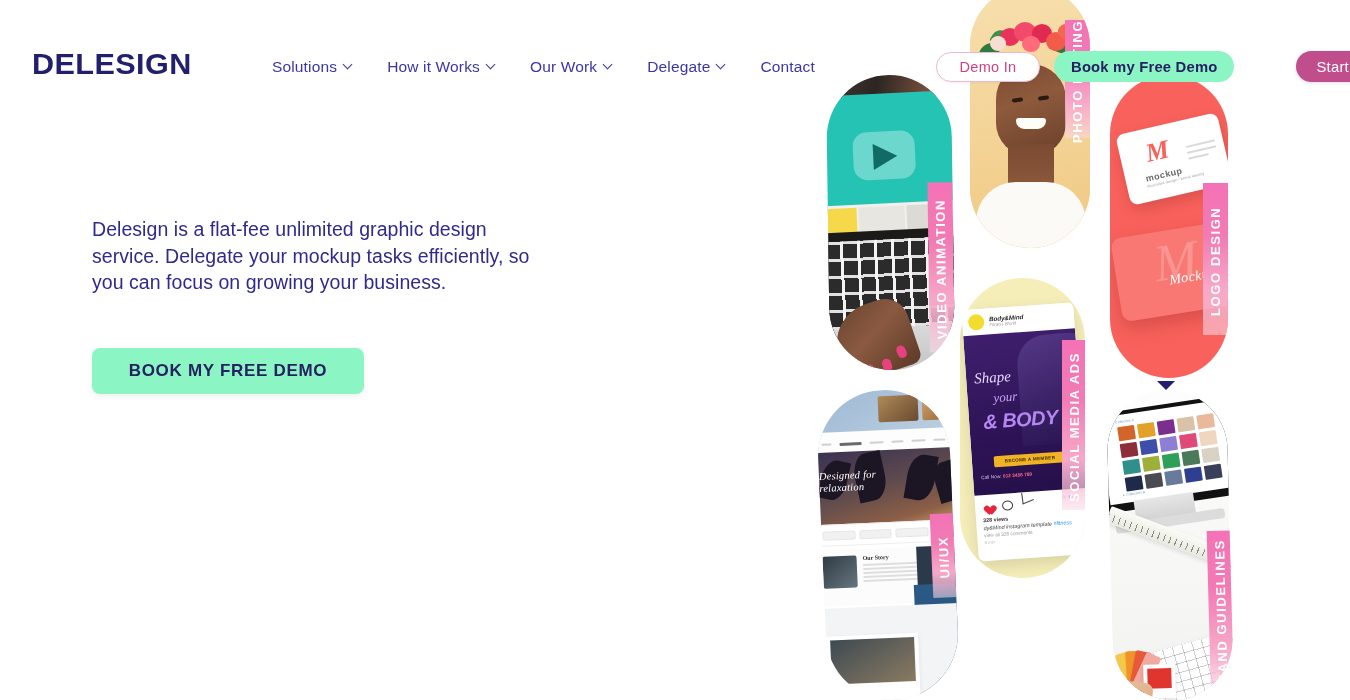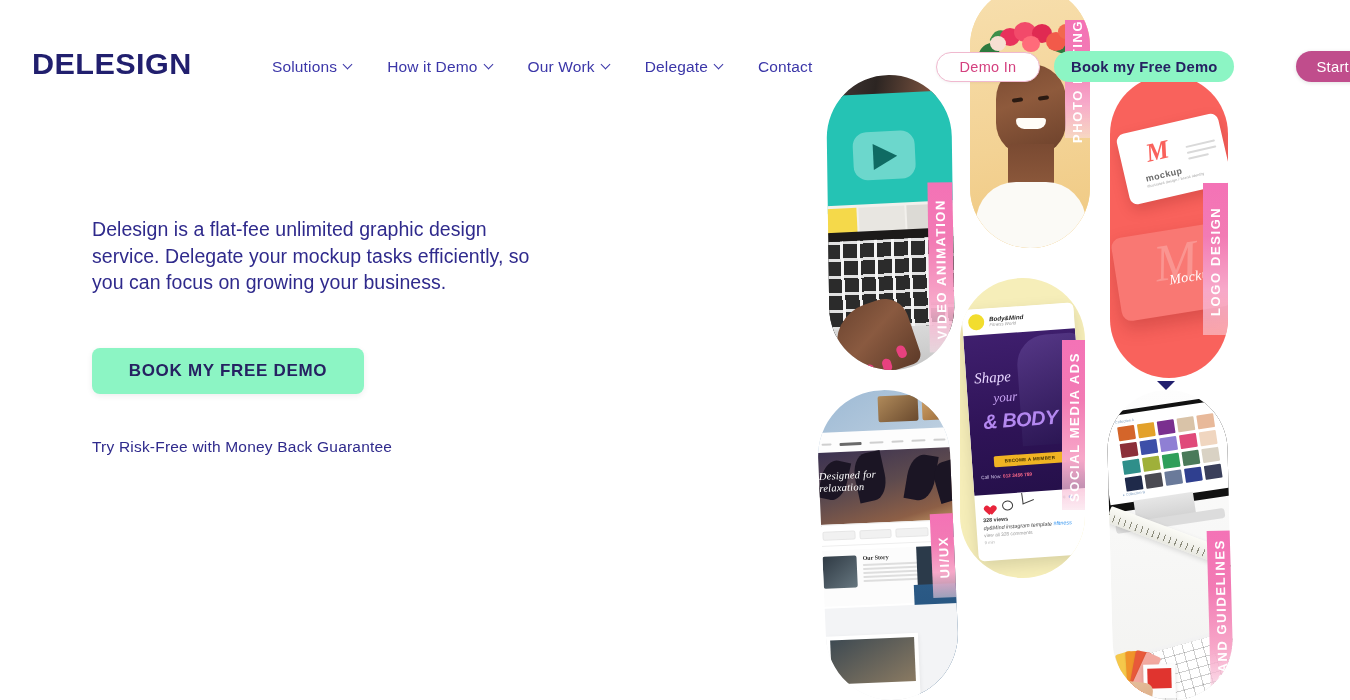--- a/index.html
+++ b/index.html
@@ -519,21 +519,21 @@
   <header class="header">
 
     <div class="logo">DELESIGN</div>
 
     <nav class="nav">
       <div class="nav-item">
         <span>Solutions</span>
         <span class="chev"></span>
       </div>
       <div class="nav-item">
-        <span>How it Demo</span>
+        <span>How it Works</span>
         <span class="chev"></span>
       </div>
       <div class="nav-item">
         <span>Our Work</span>
         <span class="chev"></span>
       </div>
       <div class="nav-item">
         <span>Delegate</span>
         <span class="chev"></span>
       </div>
@@ -547,21 +547,20 @@
       <button class="btn-demo">Book my Free Demo</button>
       <button class="btn-start">Start Today</button>
     </div>
   </header>
 
   <section class="hero">
     <h1>
     </h1>
     <p>Delesign is a flat-fee unlimited graphic design service. Delegate your mockup tasks efficiently, so you can focus on growing your business.</p>
     <button class="cta">BOOK MY FREE DEMO</button>
-    <div class="riskfree">Try Risk-Free with Money Back Guarantee</div>
   </section>
 
   <div class="collage">
 
     <div class="card" id="card-video">
       <div class="lapt-top"></div>
       <div class="lapt-screen">
         <div class="play-round"></div>
         <div class="play-tri"></div>
       </div>

